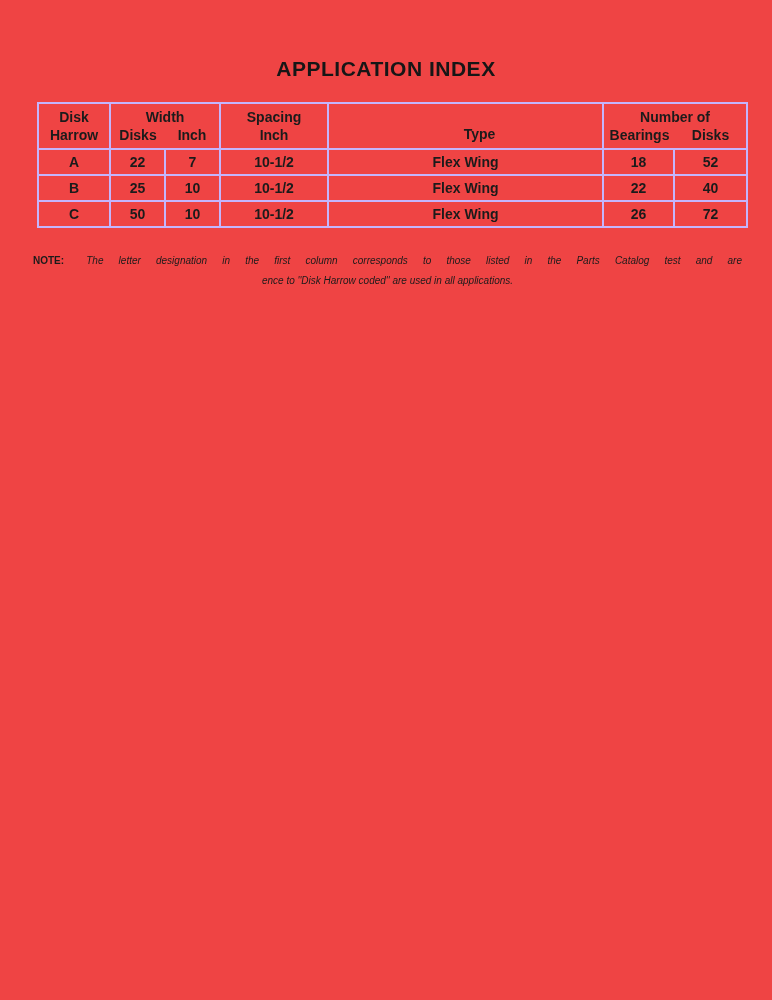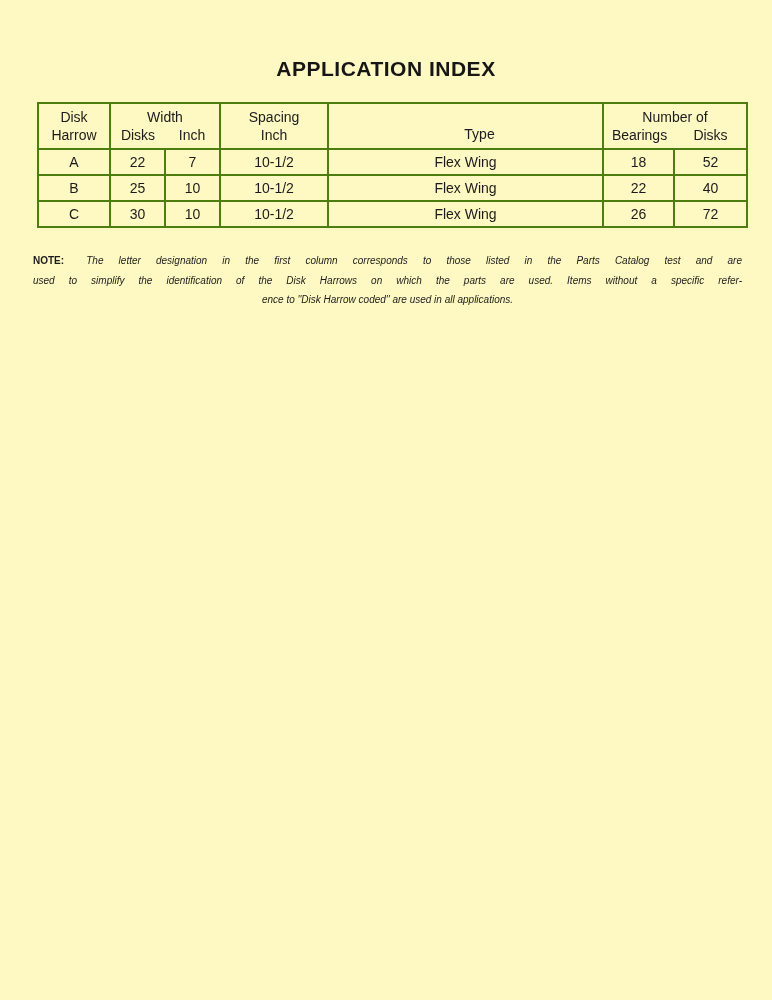--- a/index.html
+++ b/index.html
@@ -1,19 +1,19 @@
 <!DOCTYPE html>
 <html><head>
 <meta charset="utf-8">
 <style>
   html,body{margin:0;padding:0;background:#e8e8e8;}
   .page{
     position:relative;
     width:772px;height:1000px;
-    background:#fef9c3;
+    background:#ef4444;
     font-family:"Liberation Sans", sans-serif;
     color:#1b1b1b;
     overflow:hidden;
     margin:0 auto;
   }
   .title{
     position:absolute;
     top:57px;left:0;width:100%;
     margin:0;
     text-align:center;
@@ -25,23 +25,23 @@
   table.app-table{
     position:absolute;
     top:102px;left:37px;
     width:709px;
     border-collapse:collapse;
     table-layout:fixed;
     font-size:14px;
     color:#1b1b1b;
   }
   table.app-table th, table.app-table td{
-    border:2px solid #4d7c0f;
+    border:2px solid #c4b5fd;
     padding:0;
-    font-weight:normal;
+    font-weight:bold;
     text-align:center;
     overflow:hidden;
   }
   table.app-table thead tr{height:46px;}
   table.app-table tbody tr{height:26px;}
   th .hline{line-height:18px;}
   .subrow{display:flex;line-height:18px;}
   .subrow .half{flex:1;text-align:center;}
   th.type-h{vertical-align:bottom;}
   th.type-h .hline{padding-bottom:5px;padding-left:28px;}
@@ -122,32 +122,31 @@
         <td>B</td>
         <td class="cell-foot">25</td>
         <td class="cell-inch">10</td>
         <td>10-1/2</td>
         <td>Flex Wing</td>
         <td>22</td>
         <td>40</td>
       </tr>
       <tr>
         <td>C</td>
-        <td class="cell-foot">30</td>
+        <td class="cell-foot">50</td>
         <td class="cell-inch">10</td>
         <td>10-1/2</td>
         <td>Flex Wing</td>
         <td>26</td>
         <td>72</td>
       </tr>
     </tbody>
   </table>
 
   <div class="note">
     <div class="note-line jl">
       <span class="note-label">NOTE:</span><span class="note-gap"></span>
       <i>The letter designation in the first column corresponds to those listed in the Parts Catalog test and are</i>
     </div>
-    <div class="note-line jl it">used to simplify the identification of the Disk Harrows on which the parts are used. Items without a specific refer-</div>
     <div class="note-line it">ence to ''Disk Harrow coded'' are used in all applications.</div>
   </div>
 
 </div>
 
 </body></html>

